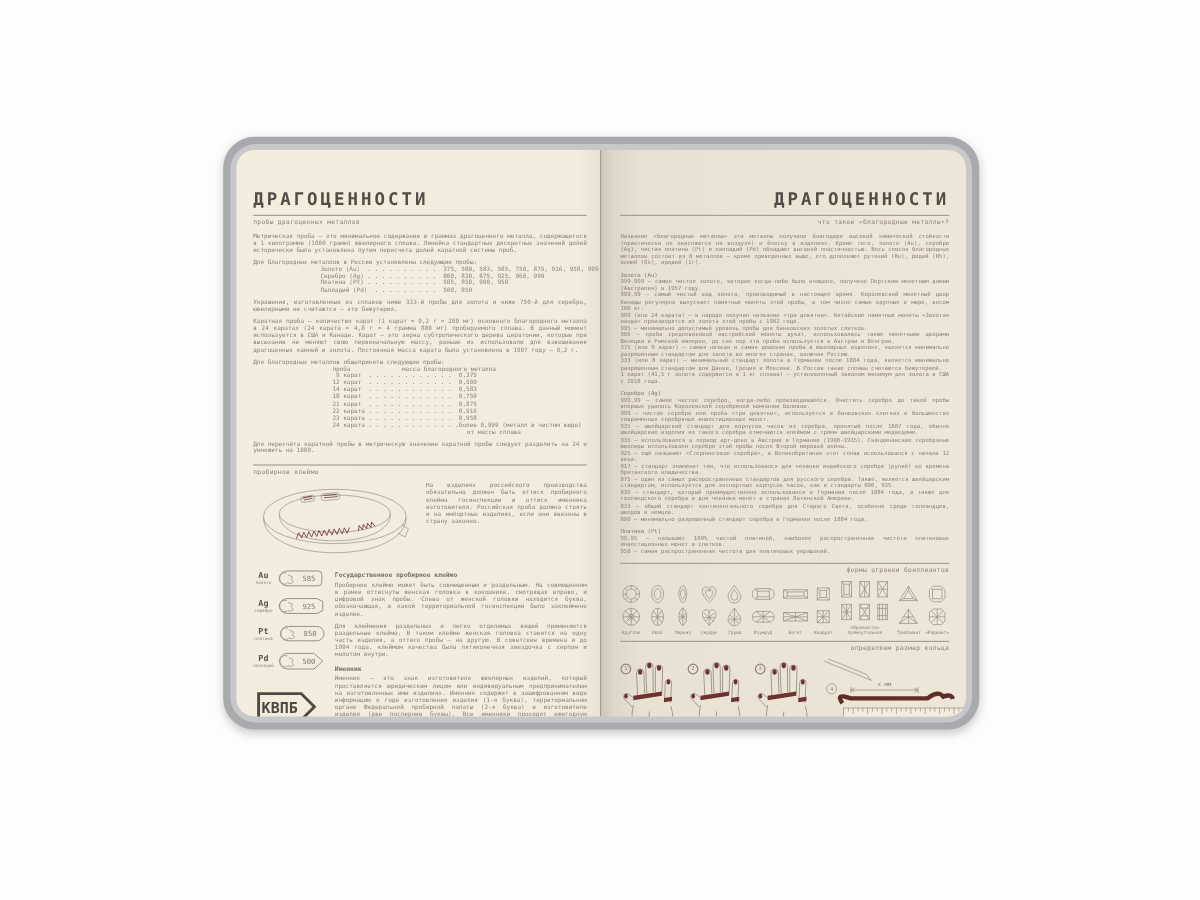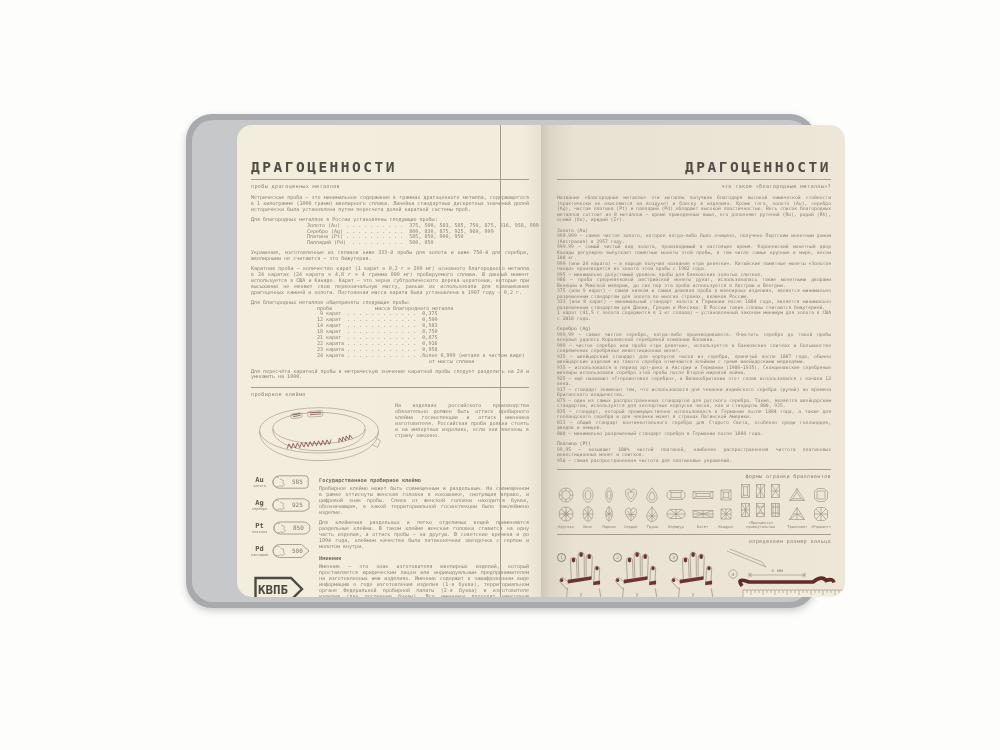--- a/index.html
+++ b/index.html
@@ -2,21 +2,21 @@
 <html><head>
 <meta charset="utf-8">
 <style>
   html,body{margin:0;padding:0;}
   body{width:1000px;height:750px;background:#fdfdfc;position:relative;overflow:hidden;
        font-family:"DejaVu Sans Mono", monospace;}
   .notebook{position:absolute;left:186px;top:114px;width:630px;height:494px;
             background:#a8aaad;border-radius:26px;box-shadow:0 3px 7px rgba(60,60,60,.25);}
   .pagestack{position:absolute;left:6px;top:6px;right:6px;bottom:6px;
              background:#c7c8c9;border-radius:21px;}
-  .page{position:absolute;top:11px;height:472px;width:304px;box-sizing:border-box;overflow:hidden;margin-left:40px;}
+  .page{position:absolute;top:11px;height:472px;width:304px;box-sizing:border-box;overflow:hidden;}
   .page-left{left:11px;border-radius:15px 0 0 15px;
              background:linear-gradient(90deg,#f3edde 0%,#f2ecdc 94%,#e8e1d1 100%);
              padding:34px 12px 10px 14px;}
   .page-right{left:315px;border-radius:0 15px 15px 0;
              background:linear-gradient(90deg,#cdc7ba 0px,#ddd6c7 9px,#e9e2d2 34px,#eee7d7 100%);
              padding:34px 14px 10px 16px;}
   .spine{position:absolute;left:314px;top:11px;width:1px;height:472px;background:#a69d8e;}
   .h1{font-size:14.5px;font-weight:bold;letter-spacing:2.5px;color:#514c45;}
   .h1.r{text-align:right;}
   .rule{border:none;border-top:1px solid #a89e90;margin:4px 0 3px 0;}

